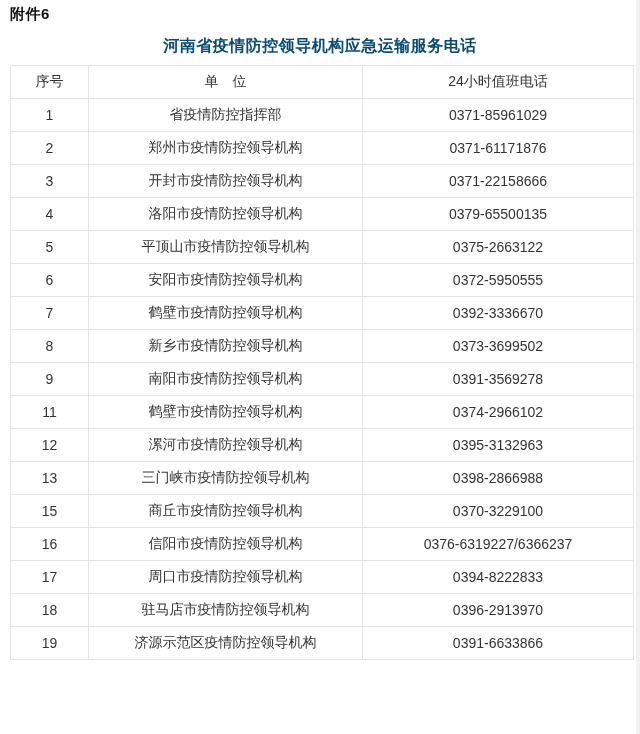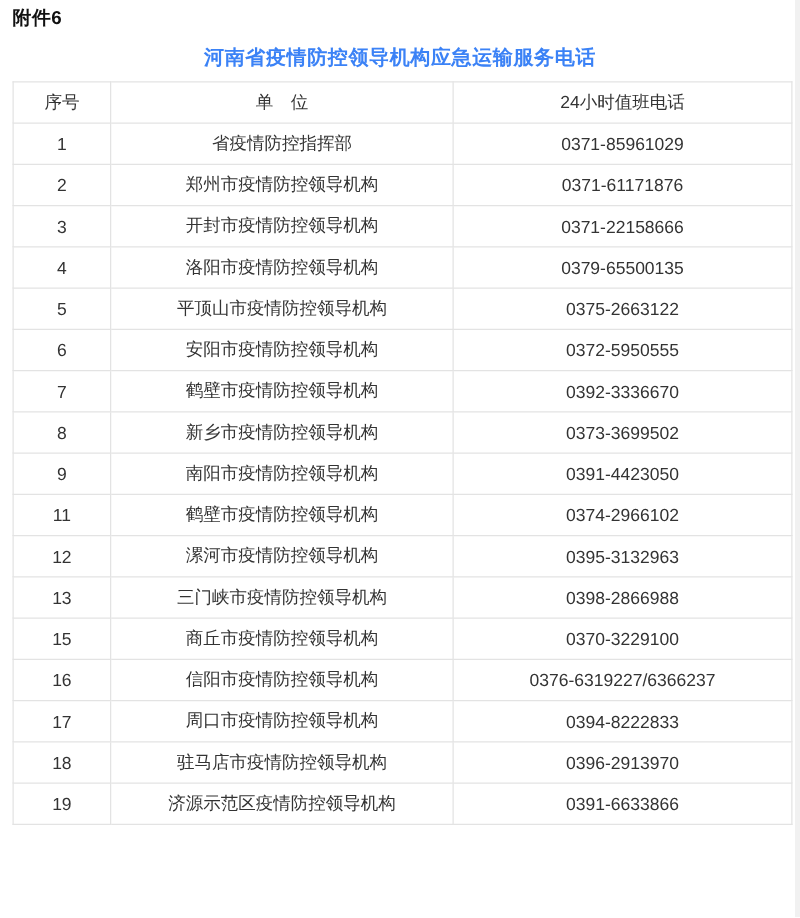--- a/index.html
+++ b/index.html
@@ -34,21 +34,21 @@
     text-align: center;
   }
   .doc-title {
     position: absolute;
     top: 36px;
     left: 0;
     width: 640px;
     text-align: center;
     font-size: 16px;
     font-weight: bold;
-    color: #3b82f6;
+    color: #0c4a6e;
     letter-spacing: 0.5px;
   }
   table.phone-table {
     position: absolute;
     top: 65px;
     left: 10px;
     width: 623px;
     border-collapse: collapse;
     table-layout: fixed;
   }
@@ -136,21 +136,21 @@
 
   <tr>
     <td>8</td>
     <td>新乡市疫情防控领导机构</td>
     <td>0373-3699502</td>
   </tr>
 
   <tr>
     <td>9</td>
     <td>南阳市疫情防控领导机构</td>
-    <td>0391-4423050</td>
+    <td>0391-3569278</td>
   </tr>
 
 
   <tr>
     <td>11</td>
     <td>鹤壁市疫情防控领导机构</td>
     <td>0374-2966102</td>
   </tr>
 
   <tr>

